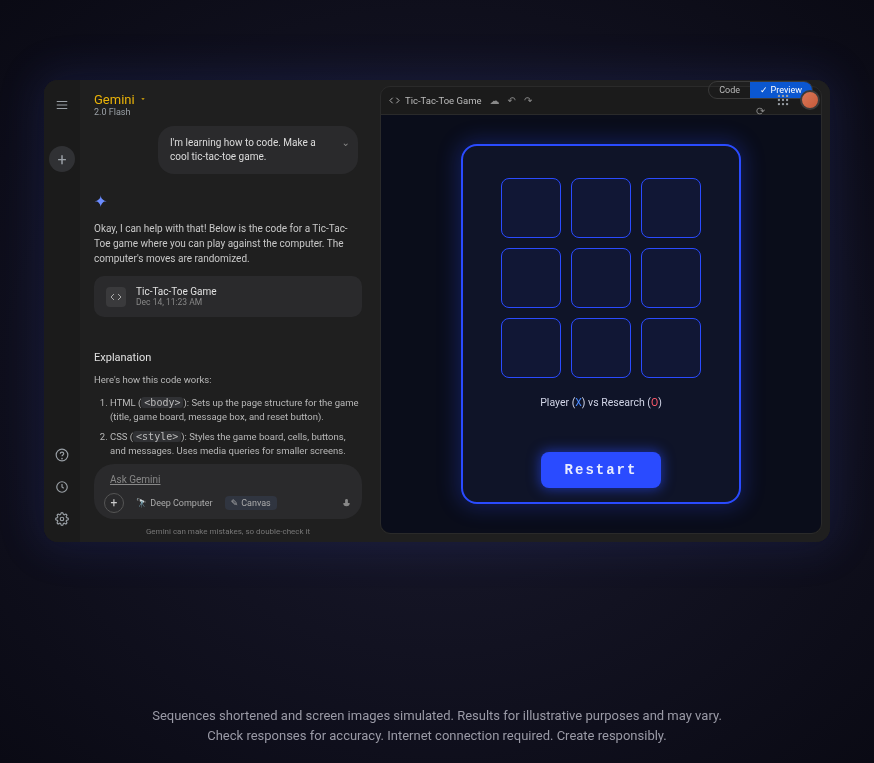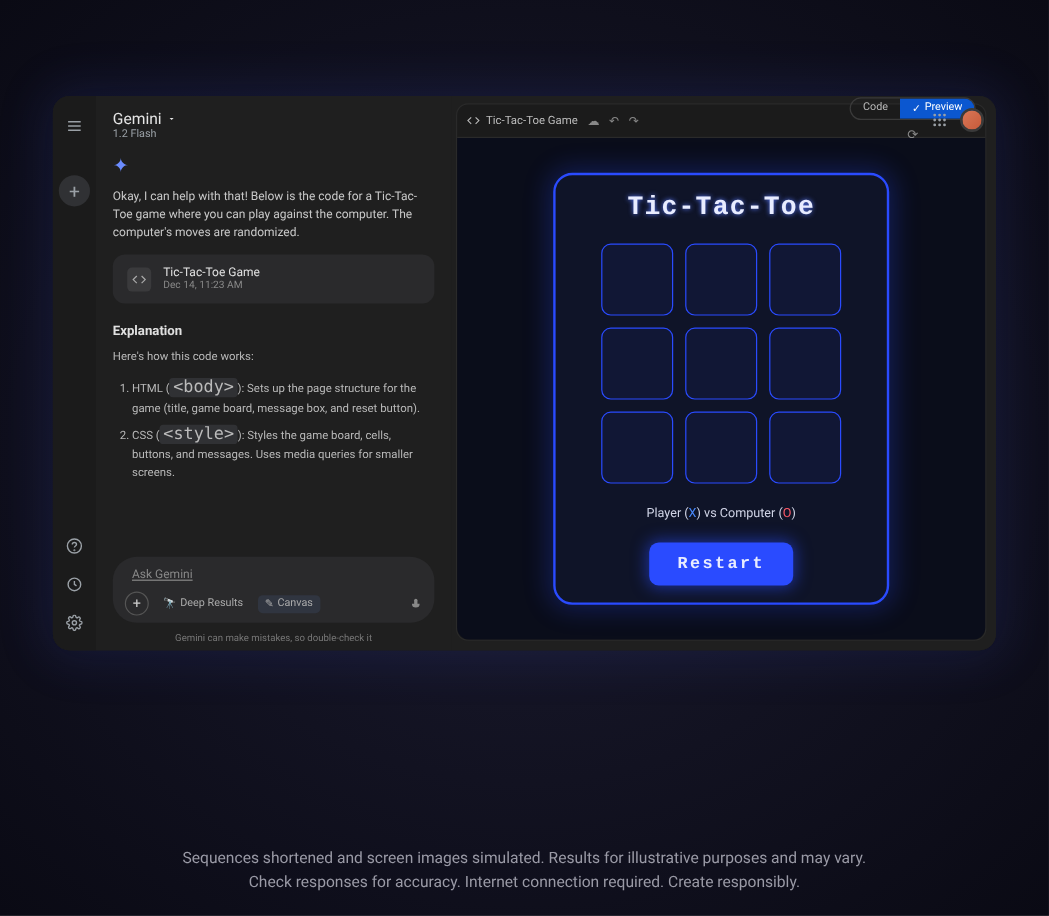--- a/index.html
+++ b/index.html
@@ -40,21 +40,21 @@
   }
   .rail-bottom { margin-top: auto; padding-bottom: 12px; display:flex;flex-direction:column;gap:10px;}
   .left {
     width: 296px;
     background: #1f1f1f;
     display:flex; flex-direction:column;
     position: relative;
   }
   .header { display:flex; align-items:center; justify-content:space-between; padding: 10px 14px 2px 14px; height:40px;}
   .header-left { display:flex; flex-direction:column; gap:0px;}
-  .app-title { font-size: 13px; color:#e5e5e5; display:flex; align-items:center; gap:4px;}
+  .app-title { font-size: 13px; color:#eab308; display:flex; align-items:center; gap:4px;}
   .model-line { font-size: 9px; color:#9aa0a6; }
   .header-right { display:flex; align-items:center; gap:10px; position:absolute; right: -444px; top:10px;}
   .grid-icon { width:14px; height:14px; color:#9aa0a6;}
   .avatar { width:20px; height:20px; border-radius:50%; background: linear-gradient(135deg,#d97757,#c65a3a); border:2px solid #3a3a3a;}
   .conv { flex:1; padding: 0 14px 0 14px; overflow:hidden; display:flex;flex-direction:column; gap:10px;}
   .user-bubble {
     background:#2a2a2c; border-radius:16px; padding:10px 28px 10px 12px;
     font-size: 10px; color:#dcdcdc; align-self:flex-end; max-width: 200px;
     position:relative; margin-top:6px; margin-right:4px; line-height:1.4;
   }
@@ -62,25 +62,25 @@
   .spark { color:#6b8cff; font-size:16px; margin-top:8px;}
   .assistant-text { font-size:10px; color:#c8c8c8; line-height:1.5; }
   .artifact-card {
     background:#2a2a2c; border-radius:10px; padding:10px 12px;
     display:flex; align-items:center; gap:10px;
   }
   .artifact-icon { width:20px;height:20px;border-radius:4px;background:#3a3a3c;display:flex;align-items:center;justify-content:center;color:#aaa;font-size:11px;}
   .artifact-meta { display:flex;flex-direction:column;}
   .artifact-title { font-size:10px; color:#e0e0e0;}
   .artifact-time { font-size:8.5px; color:#888;}
-  .section-head { font-size:11px; color:#e0e0e0; font-weight:700; margin-top:6px;}
+  .section-head { font-size:11px; color:#e0e0e0; font-weight:400; margin-top:24px;}
   .section-line { font-size:9.5px; color:#b8b8b8;}
   ol.explain { padding-left:16px; font-size:9.5px; color:#b8b8b8; line-height:1.5;}
   ol.explain li { margin-bottom:4px;}
-  .mono { font-family: ui-monospace, Menlo, monospace; background:#303134; padding:0 3px; border-radius:3px; font-size:14px; color:#bbb;}
+  .mono { font-family: ui-monospace, Menlo, monospace; background:#303134; padding:0 3px; border-radius:3px; font-size:10px; color:#bbb;}
   .input-area { margin:6px 14px 4px 14px; background:#2a2a2c; border-radius:20px; padding:6px 10px 6px 10px;}
   .input-top { font-size:10px; color:#888; padding:4px 6px;text-decoration:underline;}
   .input-bot { display:flex; align-items:center; gap:6px; padding-top:4px;}
   .plus-btn { width:20px;height:20px;border-radius:50%;border:1px solid #555;display:flex;align-items:center;justify-content:center;color:#ccc;font-size:12px;}
   .chip { display:flex;align-items:center;gap:3px;font-size:9px;color:#aaa; padding:2px 6px; border-radius:4px;}
   .chip.active { background:#303540;}
   .mic { margin-left:auto; color:#888; font-size:11px;}
   .disclaimer { font-size:8px; color:#777; text-align:center; padding:4px 0 6px 0;}
   .right {
     flex:1; background:#1f1f1f; padding:6px 8px 8px 4px; display:flex;
@@ -177,41 +177,45 @@
 
   <div class="left">
     <div class="header">
       <div class="header-left">
         <div class="app-title">
           <span>Gemini</span>
           <svg width="8" height="8" viewBox="0 0 24 24" fill="currentColor">
               <path d="M7 10l5 5 5-5z"></path>
             </svg>
         </div>
-        <div class="model-line">1.2 Flash</div>
+        <div class="model-line">2.0 Flash</div>
       </div>
       <div class="header-right">
         <div class="grid-icon">
           <svg width="14" height="14" viewBox="0 0 24 24" fill="currentColor">
               <circle cx="5" cy="5" r="2"></circle>
               <circle cx="12" cy="5" r="2"></circle>
               <circle cx="19" cy="5" r="2"></circle>
               <circle cx="5" cy="12" r="2"></circle>
               <circle cx="12" cy="12" r="2"></circle>
               <circle cx="19" cy="12" r="2"></circle>
               <circle cx="5" cy="19" r="2"></circle>
               <circle cx="12" cy="19" r="2"></circle>
               <circle cx="19" cy="19" r="2"></circle>
             </svg>
         </div>
         <div class="avatar"></div>
       </div>
     </div>
 
     <div class="conv">
+      <div class="user-bubble">
+        <span>I'm learning how to code. Make a cool tic-tac-toe game.</span>
+        <span class="chev">⌄</span>
+      </div>
 
       <div class="spark">✦</div>
 
       <div class="assistant-text">Okay, I can help with that! Below is the code for a Tic-Tac-Toe game where you can play against the computer. The computer's moves are randomized.</div>
 
       <div class="artifact-card">
         <div class="artifact-icon">
           <svg width="12" height="12" viewBox="0 0 24 24" fill="none" stroke="currentColor" stroke-width="2">
               <polyline points="16 18 22 12 16 6"></polyline>
               <polyline points="8 6 2 12 8 18"></polyline>
@@ -235,21 +239,21 @@
         </li>
       </ol>
     </div>
 
     <div class="input-area">
       <div class="input-top">Ask Gemini</div>
       <div class="input-bot">
         <div class="plus-btn">+</div>
         <div class="chip">
           <span>🔭</span>
-          <span>Deep Results</span>
+          <span>Deep Computer</span>
         </div>
         <div class="chip active">
           <span>✎</span>
           <span>Canvas</span>
         </div>
         <div class="mic">
           <svg width="11" height="11" viewBox="0 0 24 24" fill="currentColor">
               <path d="M12 14a3 3 0 003-3V5a3 3 0 10-6 0v6a3 3 0 003 3z"></path>
               <path d="M19 11a7 7 0 01-14 0M12 18v4"></path>
             </svg>
@@ -290,34 +294,33 @@
               <span>Preview</span>
             </div>
           </div>
           <span class="iconbtn">⟳</span>
           <span class="iconbtn">✕</span>
         </div>
       </div>
 
       <div class="game-surface">
         <div class="game-card">
-          <div class="game-title">Tic-Tac-Toe</div>
           <div class="board">
             <div class="cell"></div>
             <div class="cell"></div>
             <div class="cell"></div>
             <div class="cell"></div>
             <div class="cell"></div>
             <div class="cell"></div>
             <div class="cell"></div>
             <div class="cell"></div>
             <div class="cell"></div>
           </div>
           <div class="status">
-            <span>Player (</span><span class="px">X</span><span>) vs Computer (</span><span class="po">O</span><span>)</span>
+            <span>Player (</span><span class="px">X</span><span>) vs Research (</span><span class="po">O</span><span>)</span>
           </div>
           <div class="restart-btn">Restart</div>
         </div>
       </div>
     </div>
   </div>
 
 </div>
 
 <div class="footer">

